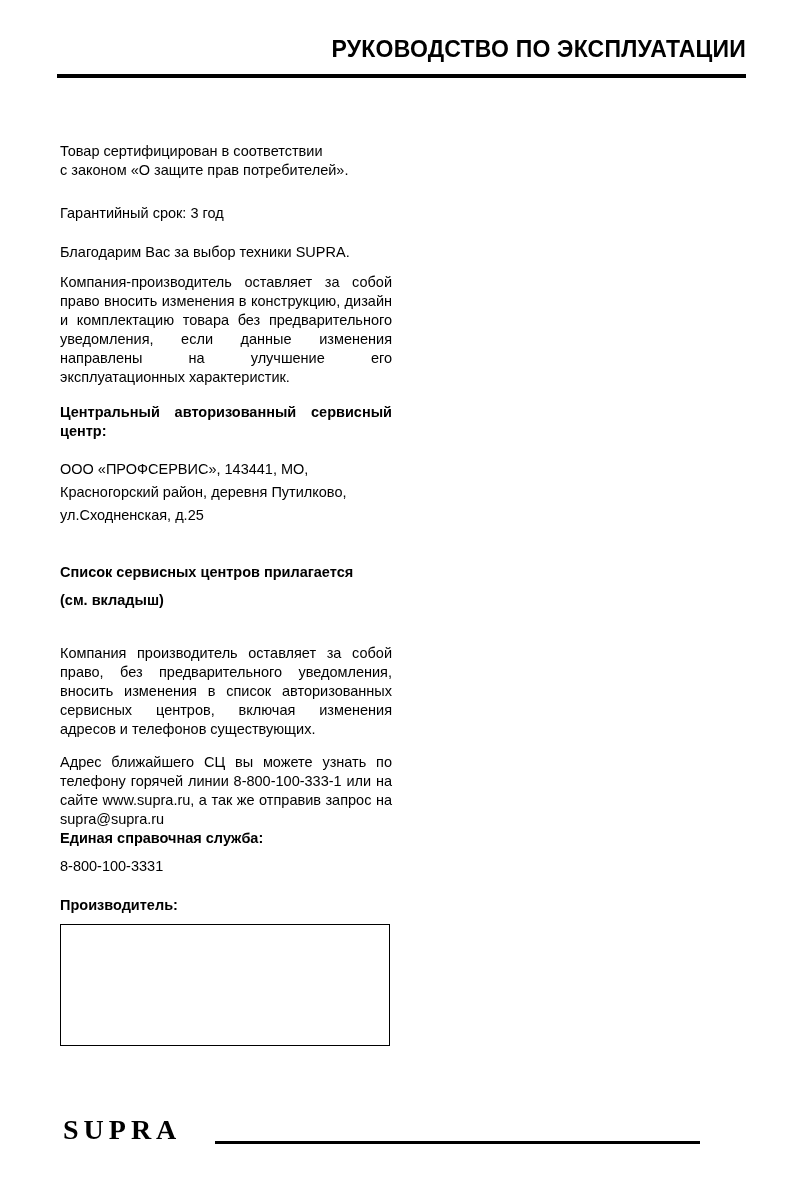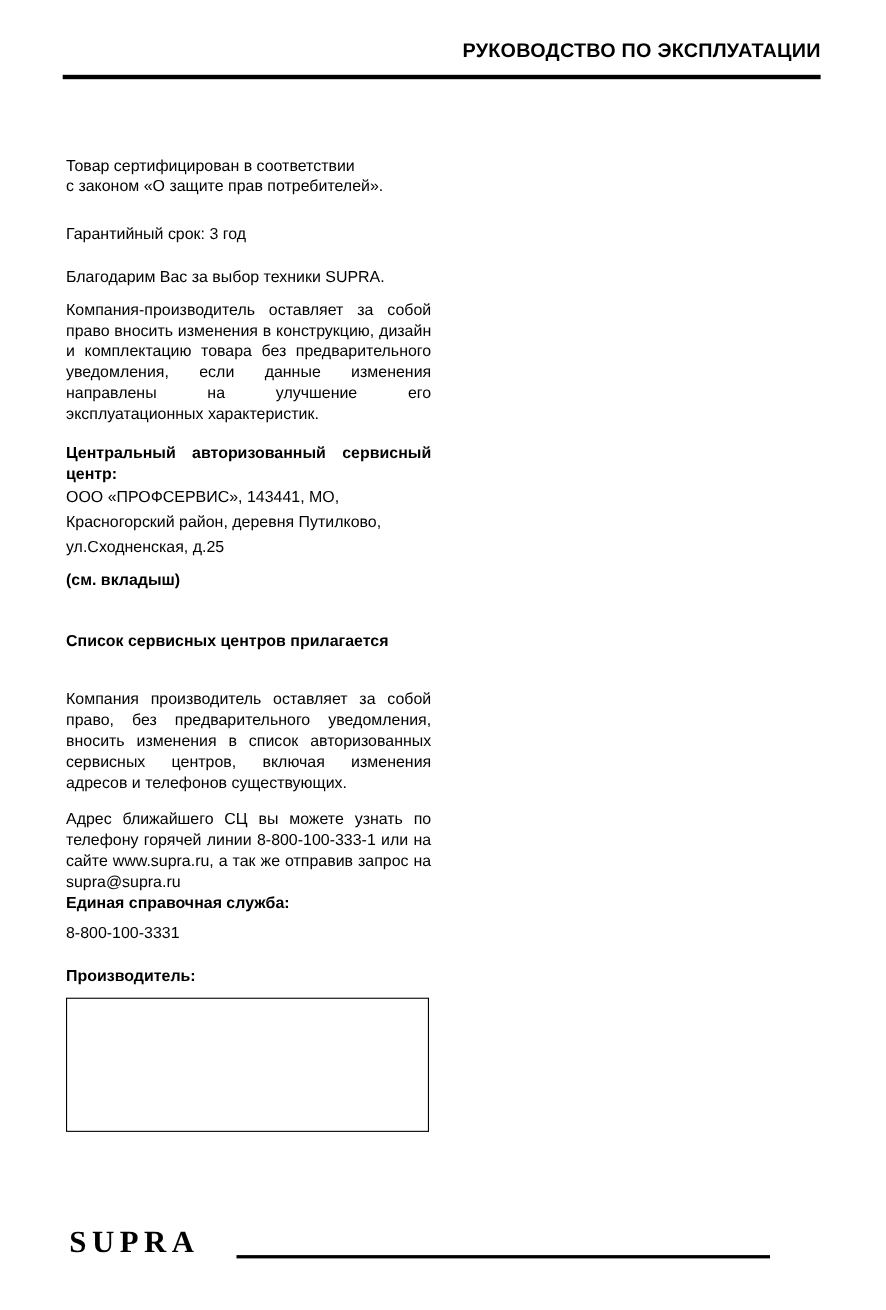--- a/index.html
+++ b/index.html
@@ -16,21 +16,21 @@
 
   
   .header {
     position: absolute;
     left: 57px;
     top: 36px;
     width: 689px;
   }
   .header-title {
     text-align: right;
-    font-size: 18px;
+    font-size: 23px;
     font-weight: 700;
     letter-spacing: 0.2px;
     line-height: 1.2;
   }
   .header-rule {
     margin-top: 10px;
     height: 4px;
     background: #000000;
   }
 
@@ -52,21 +52,21 @@
   }
   .para { text-align: justify; }
   .pre { white-space: pre-line; }
   .b { font-weight: 700; }
 
   .p-certified     { margin-top: 30px; }
   .p-terms         { margin-top: 24px; }
   .p-thanks        { margin-top: 20px; }
   .p-changes       { margin-top: 11px; }
   .h-sc            { margin-top: 16px; text-align: justify; }
-  .p-address       { margin-top: 0; line-height: 23px; }
+  .p-address       { margin-top: 17px; line-height: 23px; }
   .h-list          { margin-top: 36px; }
   .h-list-note     { margin-top: 9px; }
   .p-list-changes  { margin-top: 34px; }
   .p-nearest       { margin-top: 14px; }
   .h-hotline       { margin-top: 0; }
   .p-number        { margin-top: 9px; }
   .h-manufacturer  { margin-top: 20px; }
   .manufacturer-box {
     margin-top: 9px;
     width: 330px;
@@ -120,23 +120,23 @@
     </div>
 
     <div class="p-thanks">Благодарим Вас за выбор техники SUPRA.</div>
 
     <div class="para p-changes">Компания-производитель оставляет за собой право вносить изменения в конструкцию, дизайн и комплектацию товара без предварительного уведомления, если данные изменения направлены на улучшение его эксплуатационных характеристик.</div>
 
     <div class="b h-sc">Центральный авторизованный сервисный центр:</div>
 
     <div class="p-address">ООО «ПРОФСЕРВИС», 143441, МО, Красногорский район, деревня Путилково, ул.Сходненская, д.25</div>
 
+    <div class="b h-list">Список сервисных центров прилагается</div>
+
     <div class="b h-list-note">(см. вкладыш)</div>
-
-    <div class="b h-list">Список сервисных центров прилагается</div>
 
     <div class="para p-list-changes">Компания производитель оставляет за собой право, без предварительного уведомления, вносить изменения в список авторизованных сервисных центров, включая изменения адресов и телефонов существующих.</div>
 
     <div class="para p-nearest">Адрес ближайшего СЦ вы можете узнать по телефону горячей линии 8-800-100-333-1 или на сайте www.supra.ru, а так же отправив запрос на supra@supra.ru</div>
 
     <div class="b h-hotline">Единая справочная служба:</div>
 
     <div class="p-number">8-800-100-3331</div>
 
     <div class="b h-manufacturer">Производитель:</div>

